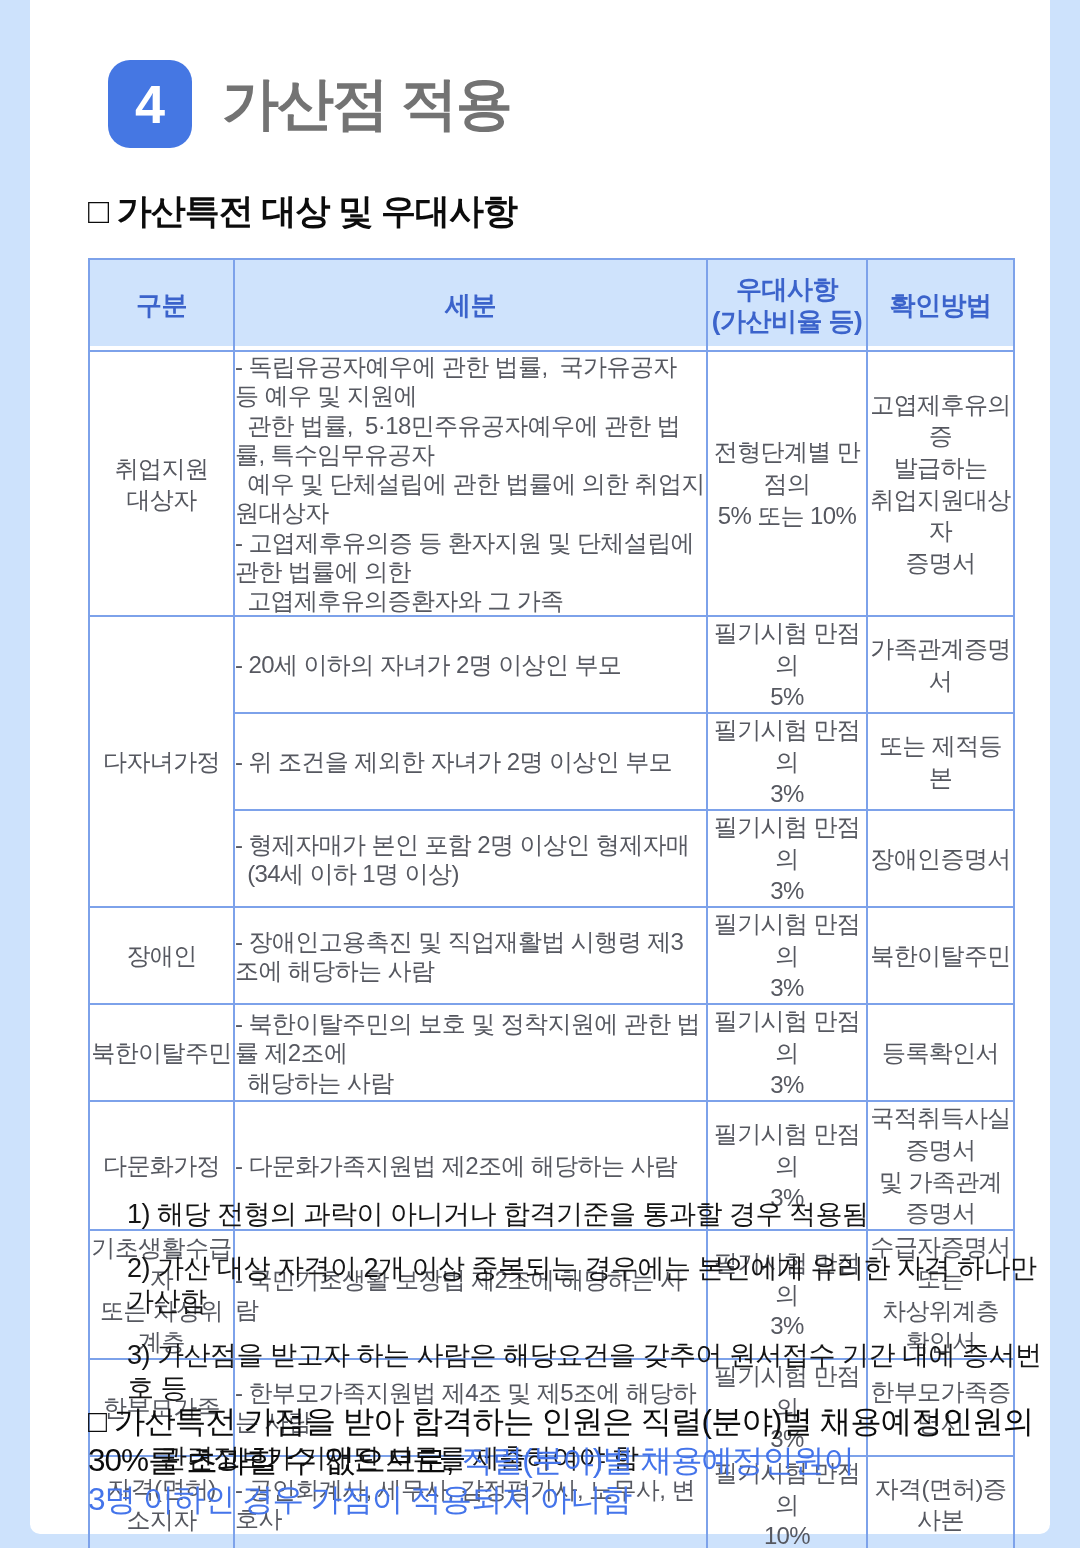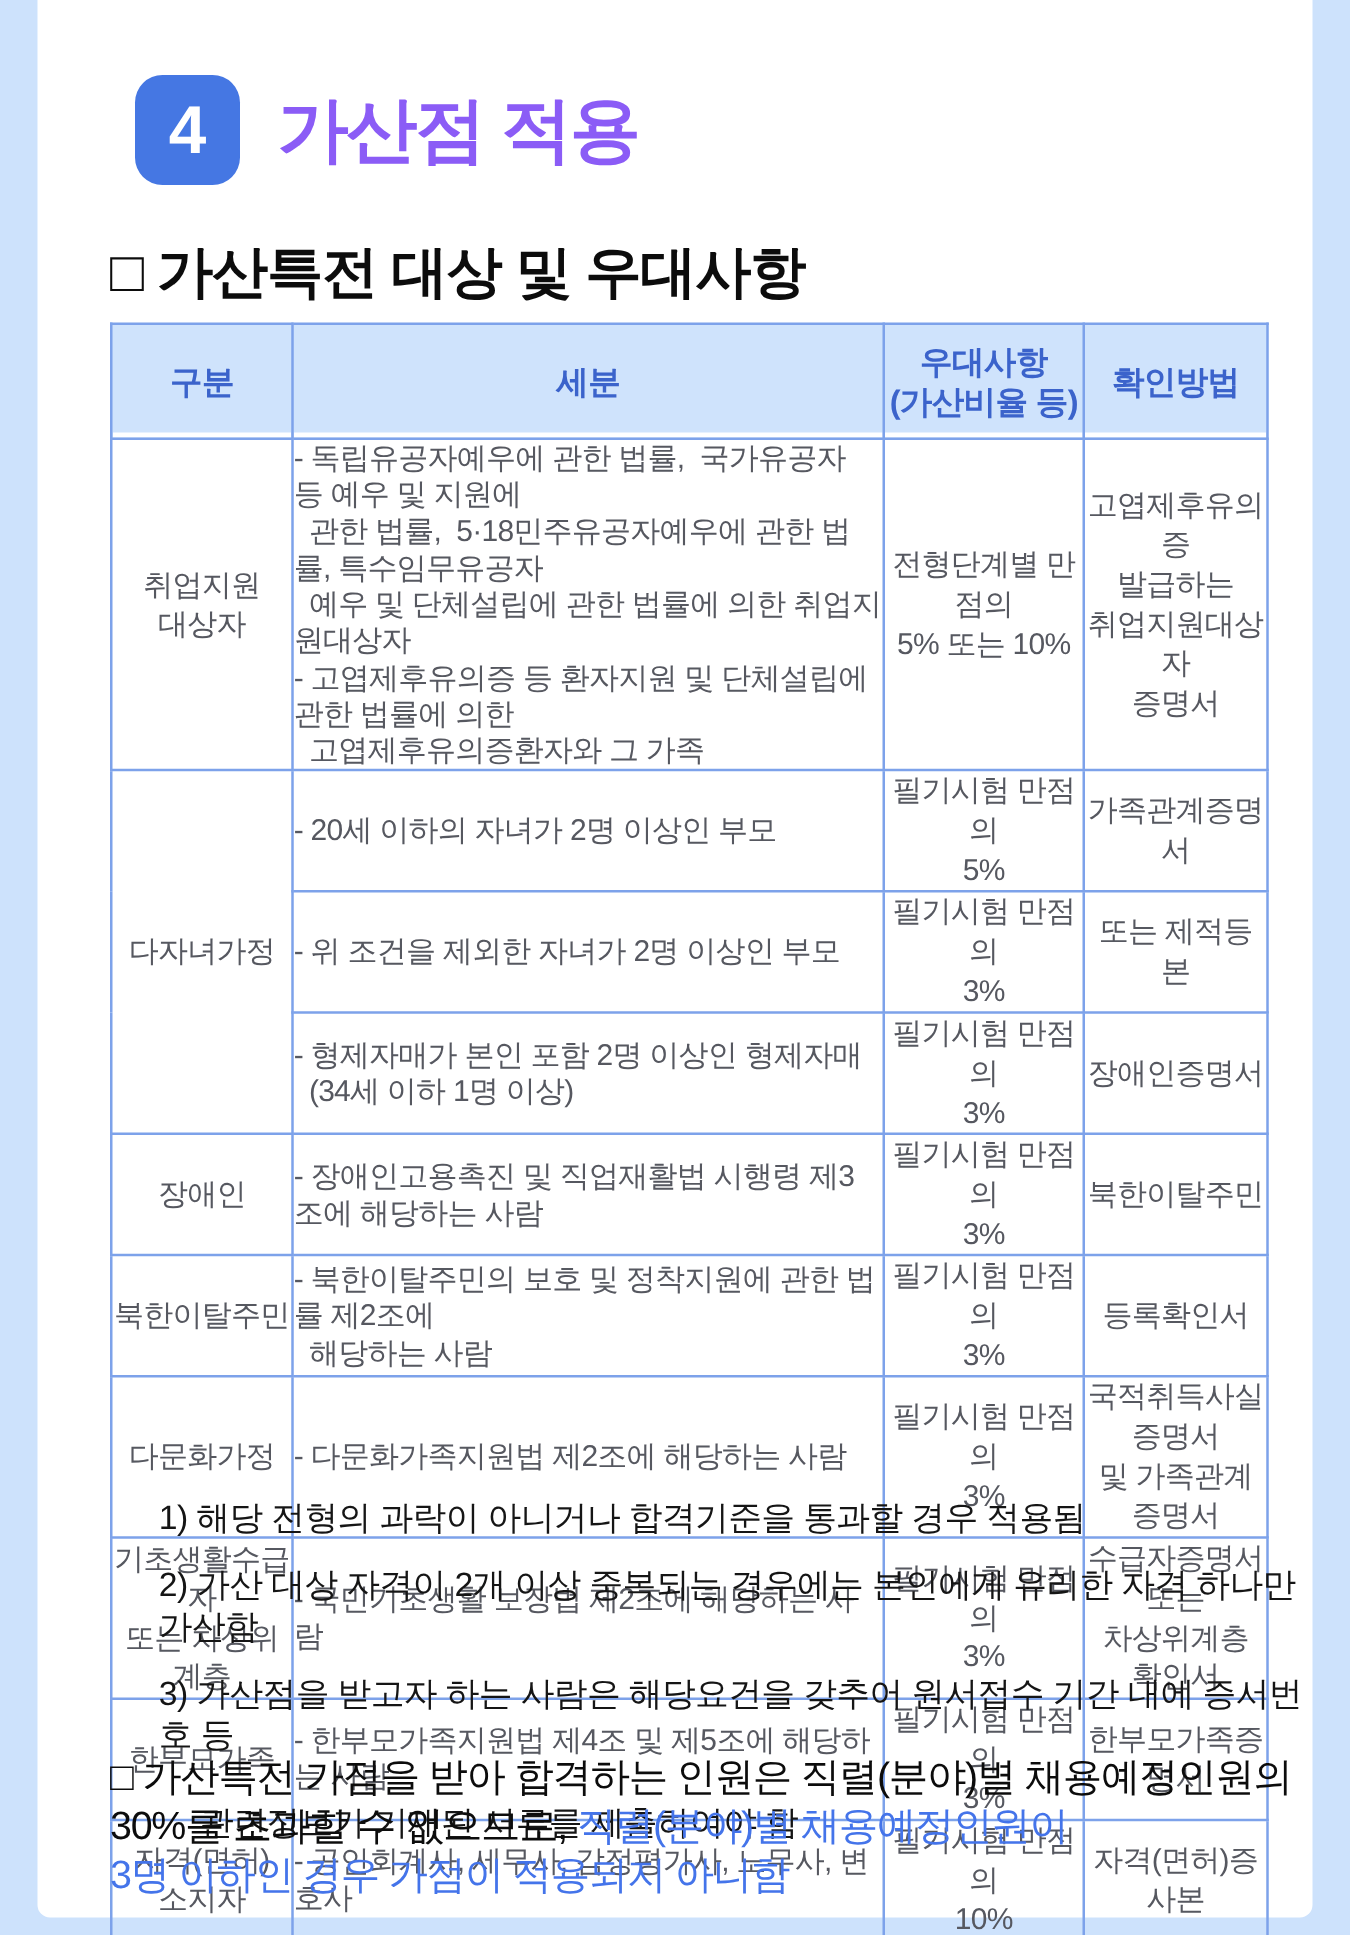--- a/index.html
+++ b/index.html
@@ -14,25 +14,25 @@
     background:#ffffff;border-radius:0 0 10px 10px;
   }
   
   .hdr{position:absolute;left:78px;top:60px;display:flex;align-items:center;gap:30px;}
   .badge{
     width:84px;height:88px;background:#4577e3;border-radius:22px;
     color:#ffffff;font-size:54px;font-weight:bold;
     display:flex;align-items:center;justify-content:center;
   }
   .title{
-    font-size:57px;font-weight:bold;color:#8b5cf6;letter-spacing:-2px;
+    font-size:57px;font-weight:bold;color:#737373;letter-spacing:-2px;
   }
   .section-title{
     position:absolute;left:58px;top:188px;
-    font-size:45px;font-weight:bold;color:#0c0c0c;letter-spacing:-1px;
+    font-size:35px;font-weight:bold;color:#0c0c0c;letter-spacing:-1px;
   }
   
   table.benefits{
     position:absolute;left:58px;top:258px;width:925px;
     border-collapse:collapse;table-layout:fixed;
   }
   table.benefits th,table.benefits td{
     border:2px solid #7da2ea;padding:0;
   }
   table.benefits th{

